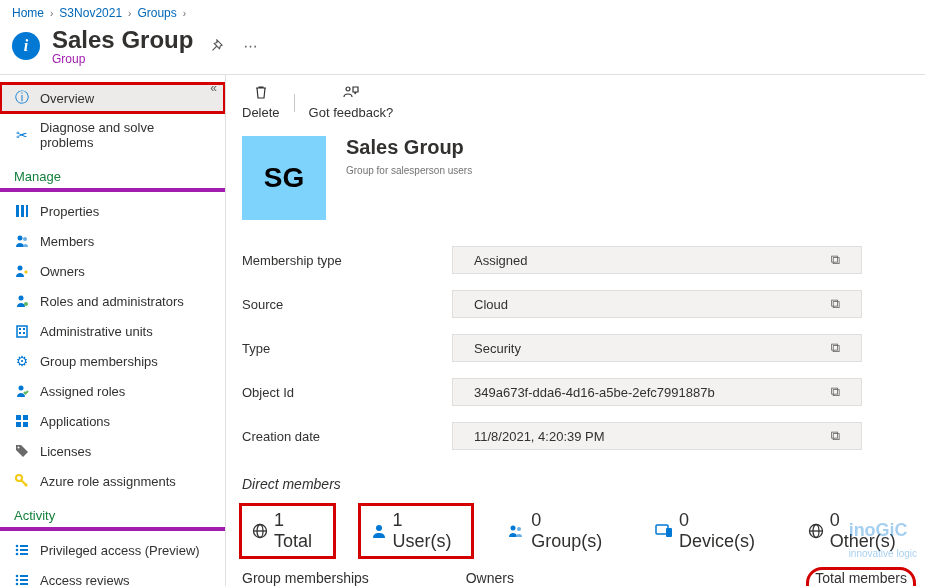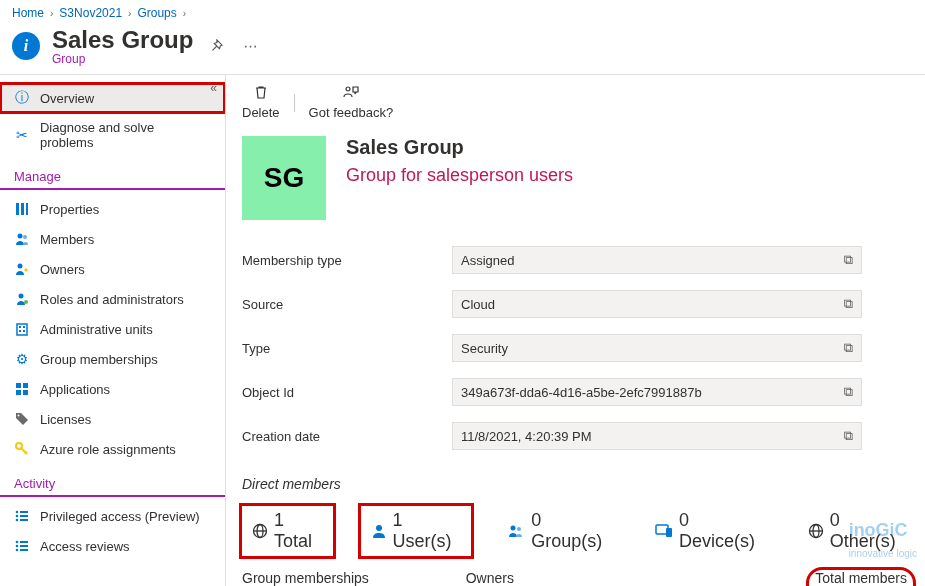--- a/index.html
+++ b/index.html
@@ -10,34 +10,34 @@
 .page-head { display: flex; align-items: center; gap: 12px; padding: 4px 12px 8px 12px; }
 .info-circle { width: 28px; height: 28px; border-radius: 50%; background: #0078d4; color: #fff; display: flex; align-items: center; justify-content: center; font-weight: bold; font-family: Georgia, serif; font-style: italic; font-size: 16px; }
 .page-title { font-size: 24px; font-weight: 600; }
 .page-sub { font-size: 12px; color: #a21caf; margin-top: -2px; }
 .pin-icon, .dots-icon { color: #595959; cursor: pointer; font-size: 14px; padding: 0 4px; }
 .layout { display: flex; height: calc(586px - 72px); border-top: 1px solid #e1dfdd; }
 .sidebar { width: 226px; border-right: 1px solid #e1dfdd; overflow-y: auto; position: relative; padding-top: 8px; }
 .side-collapse { position: absolute; top: 6px; right: 8px; color: #605e5c; font-size: 12px; cursor: pointer; }
 .side-item { display: flex; align-items: center; gap: 10px; padding: 7px 14px; cursor: pointer; font-size: 13px; }
 .side-item.selected { background: #edebe9; }
-.side-section { padding: 12px 14px 4px 14px; font-size: 13px; color: #a21caf; border-bottom: 2px solid #a21caf; margin-bottom: 4px; }
+.side-section { padding: 12px 14px 4px 14px; font-size: 13px; color: #15803d; border-bottom: 4px solid #a21caf; margin-bottom: 4px; }
 .sicon { width: 16px; height: 16px; display: flex; align-items: center; justify-content: center; font-size: 14px; }
 .highlight-red { outline: 3px solid #d40000; outline-offset: -2px; }
 .content { flex: 1; padding: 0 12px 0 16px; overflow: hidden; position: relative; }
 .toolbar { display: flex; align-items: center; gap: 14px; padding: 10px 0; font-size: 13px; }
 .tbtn { display: flex; align-items: center; gap: 6px; cursor: pointer; color: #323130; flex-direction: column; }
 .tsep { width: 1px; height: 18px; background: #c8c6c4; }
 .card-head { display: flex; align-items: flex-start; gap: 20px; padding: 6px 0 18px 0; }
-.tile { width: 84px; height: 84px; background: #86efac; color: #000; display: flex; align-items: center; justify-content: center; font-size: 28px; font-weight: 700; }
+.tile { width: 84px; height: 84px; background: #7dd3fc; color: #000; display: flex; align-items: center; justify-content: center; font-size: 28px; font-weight: 700; }
 .card-title { font-size: 20px; font-weight: 600; margin-bottom: 6px; }
-.card-sub { font-size: 18px; color: #be185d; }
+.card-sub { font-size: 10px; color: #737373; }
 .kv-row { display: flex; align-items: center; padding: 8px 0; font-size: 13px; }
 .kv-label { width: 210px; color: #323130; }
-.kv-field { flex: 1; display: flex; align-items: center; background: #f3f2f1; border: 1px solid #e1dfdd; padding: 5px 8px; color: #323130; position: relative; max-width: 410px; }
+.kv-field { flex: 1; display: flex; align-items: center; background: #f3f2f1; border: 1px solid #e1dfdd; padding: 5px 21px; color: #323130; position: relative; max-width: 410px; }
 .copy-ic { margin-left: auto; color: #605e5c; cursor: pointer; }
 .section-head { font-size: 14px; padding: 18px 0 8px 0; font-style: italic; }
 .stat-row { display: flex; gap: 28px; align-items: center; padding: 6px 0; font-size: 18px; }
 .stat { display: flex; align-items: center; gap: 6px; padding: 4px 8px; }
 .stat .ic { font-size: 14px; }
 .stat.boxed { outline: 3px solid #d40000; padding: 4px 10px; }
 .cols3 { display: flex; padding-top: 8px; }
 .col { flex: 1; }
 .col-head { font-size: 14px; padding-bottom: 8px; }
 .col-stat { display: flex; align-items: center; gap: 6px; font-size: 13px; }
@@ -138,20 +138,30 @@
             <rect x="8" y="8" width="2" height="2" fill="#0078d4"></rect>
           </svg>
       </span>
       <span>Administrative units</span>
     </div>
     <div class="side-item">
       <span class="sicon" style="color:#0078d4;">⚙</span>
       <span>Group memberships</span>
     </div>
     <div class="side-item">
+      <span class="sicon">
+        <svg width="14" height="14" viewBox="0 0 14 14">
+            <circle cx="6" cy="4" r="2.5" fill="#0078d4"></circle>
+            <path d="M2 13c0-3 2-4 4-4s4 1 4 4" fill="#0078d4"></path>
+            <path d="M9 8l1.5 1.5L13 7" stroke="#5fb85f" stroke-width="2" fill="none"></path>
+          </svg>
+      </span>
+      <span>Assigned roles</span>
+    </div>
+    <div class="side-item">
       <span class="sicon" style="color:#0078d4;">
         <svg width="14" height="14" viewBox="0 0 14 14">
             <rect x="1" y="1" width="5" height="5" fill="#0078d4"></rect>
             <rect x="8" y="1" width="5" height="5" fill="#0078d4"></rect>
             <rect x="1" y="8" width="5" height="5" fill="#0078d4"></rect>
             <rect x="8" y="8" width="5" height="5" fill="#0078d4"></rect>
           </svg>
       </span>
       <span>Applications</span>
     </div>

